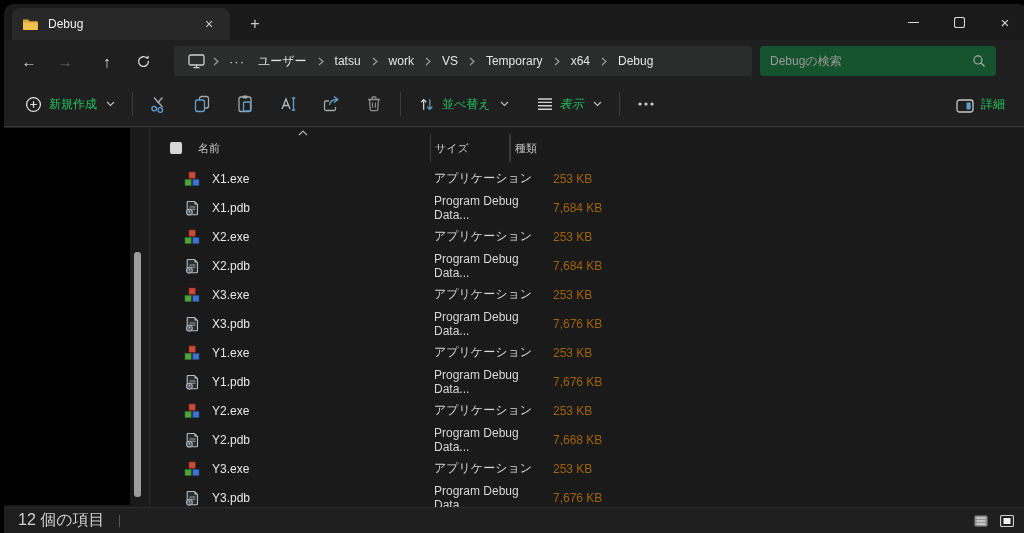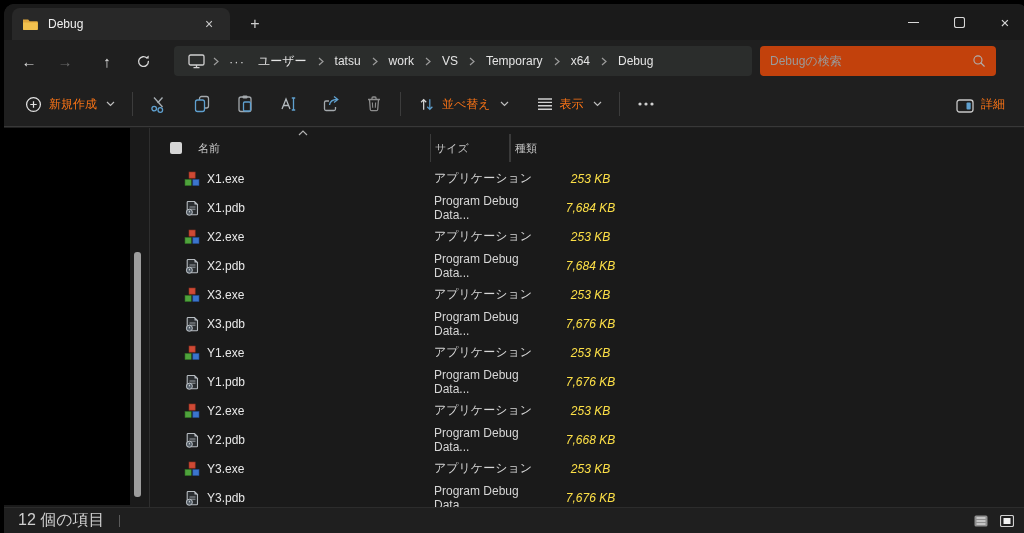--- a/index.html
+++ b/index.html
@@ -26,30 +26,30 @@
   .addressrow { position:absolute; top:36px; left:0; right:0; height:42px; background:#1f1f1f;
                 display:flex; align-items:center; }
   .navbtn { width:34px; height:30px; margin-left:8px; display:flex; align-items:center;
             justify-content:center; color:#e0e0e0; font-size:15px; border-radius:4px; cursor:pointer; }
   .navbtn.disabled { color:#6a6a6a; }
   .crumb-pill { height:30px; background:#2b2d2c; border-radius:4px; margin-left:14px;
                 width:578px; display:flex; align-items:center; padding:0 10px; }
   .crumb { color:#e4e4e4; font-size:12px; padding:3px 7px; border-radius:3px; cursor:pointer; white-space:nowrap; }
   .crumb-chev { display:flex; align-items:center; padding:0 3px; }
   .crumb-dots { color:#d4d4d4; font-size:13px; letter-spacing:1px; padding:0 6px; cursor:pointer; }
-  .search-pill { height:30px; background:#c2410c; border-radius:4px; margin-left:8px;
+  .search-pill { height:30px; background:#14532d; border-radius:4px; margin-left:8px;
                  width:236px; display:flex; align-items:center; padding:0 10px;gap:33px; }
   .search-input { flex:1; background:transparent; border:none; outline:none; color:#e0e0e0;
                   font-size:12px; font-family:inherit; }
   .search-input::placeholder { color:#9a9a9a; }
 
   
   .toolbar { position:absolute; top:78px; left:0; right:0; height:45px; background:#1f1f1f;
              border-bottom:1px solid #383838; display:flex; align-items:center; }
-  .tbtn { display:flex; align-items:center; gap:7px; color:#f97316; font-size:12px;
+  .tbtn { display:flex; align-items:center; gap:7px; color:#22c55e; font-size:12px;
           padding:7px 9px; border-radius:4px; cursor:pointer; }
   .tico { width:36px; height:32px; display:flex; align-items:center; justify-content:center;
           border-radius:4px; cursor:pointer; }
   .tdiv { width:1px; height:24px; background:#3c3c3c; margin:0 8px; }
   .chev { margin-left:2px; }
   .toolbar-right { margin-left:auto; margin-right:14px;align-items:flex-end; }
 
   
   .content { position:absolute; top:124px; left:0; right:0; bottom:26px; background:#1a1a1a; }
   .navpane { position:absolute; left:0; top:0; width:126px; bottom:2px; background:#000; }
@@ -63,24 +63,24 @@
   .hc { display:flex; align-items:center; position:relative; cursor:pointer; }
   .hc1 { width:280px; padding-left:20px; gap:16px; }
   .hc2 { width:123px; padding-left:4px; border-left:1px solid #3a3a3a; }
   .hc3 { width:80px;  padding-left:4px; border-left:1px solid #3a3a3a; border-right:1px solid #3a3a3a; }
   .checkbox { width:12px; height:12px; background:#d6d6d6; border-radius:2px; }
   .sortcaret { position:absolute; left:148px; top:-4px; }
 
   .rows { position:absolute; top:36px; left:0; right:0; }
   .frow { height:29px; display:flex; align-items:center; font-size:12px; cursor:pointer;
           border-radius:3px; }
-  .fc1 { width:280px; display:flex; align-items:center; padding-left:34px; gap:7px;
+  .fc1 { width:280px; display:flex; align-items:center; padding-left:34px; gap:12px;
          color:#e8e8e8; }
   .fc2 { width:123px; padding-left:4px; color:#d6d6d6; }
-  .fc3 { width:80px; padding-right:5px; color:#fde047; text-align:center;font-style:italic; }
+  .fc3 { width:80px; padding-right:5px; color:#a16207; text-align:left; }
 
   
   .statusbar { position:absolute; left:0; right:0; bottom:0; height:26px; background:#1f1f1f;
                border-top:1px solid #2c2c2c; display:flex; align-items:center; }
   .status-text { color:#cfcfcf; font-size:16px; margin-left:14px; }
   .status-sep { width:1px; height:12px; background:#5a5a5a; margin-left:14px; }
   .status-views { margin-left:auto; margin-right:10px; display:flex; gap:4px; }
   .vbtn { width:22px; height:20px; display:flex; align-items:center; justify-content:center;
           border-radius:3px; cursor:pointer; }
 
@@ -263,21 +263,21 @@
           <path d="M12.5 3.5 V14 M9.8 11.4 L12.5 14.2 L15.2 11.4" fill="none" stroke="#5fa0cf" stroke-width="1.3"></path>
         </svg>
       </span>
       <span>並べ替え</span>
       <span class="chev">
         <svg width="9" height="6" viewBox="0 0 9 6">
             <polyline points="1,1 4.5,4.5 8,1" fill="none" stroke="#bdbdbd" stroke-width="1.2"></polyline>
           </svg>
       </span>
     </div>
-    <div class="tbtn" style="margin-left:10px;">
+    <div class="tbtn" style="margin-left:10px;font-style:italic;">
       <span>
         <svg width="16" height="14" viewBox="0 0 16 14">
           <line x1="1" y1="2" x2="15" y2="2" stroke="#d0d0d0" stroke-width="1.4"></line>
           <line x1="1" y1="5.4" x2="15" y2="5.4" stroke="#d0d0d0" stroke-width="1.4"></line>
           <line x1="1" y1="8.8" x2="15" y2="8.8" stroke="#d0d0d0" stroke-width="1.4"></line>
           <line x1="1" y1="12.2" x2="15" y2="12.2" stroke="#d0d0d0" stroke-width="1.4"></line>
         </svg>
       </span>
       <span>表示</span>
       <span class="chev">

